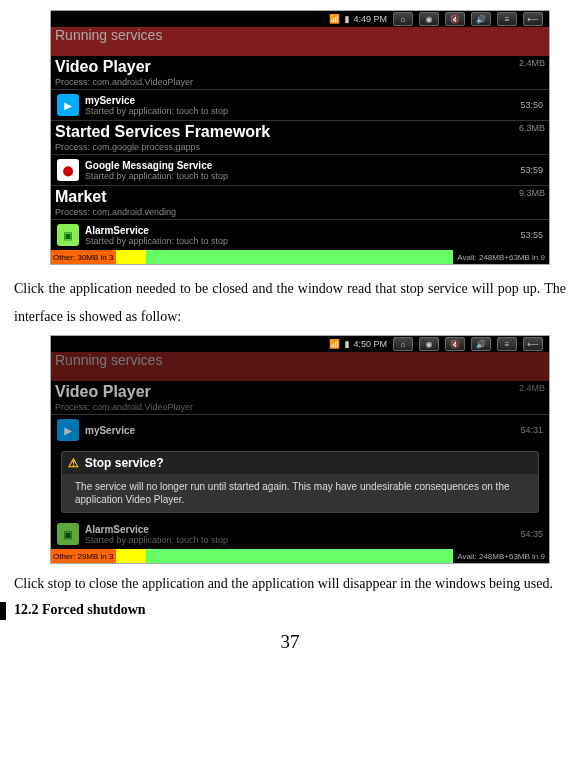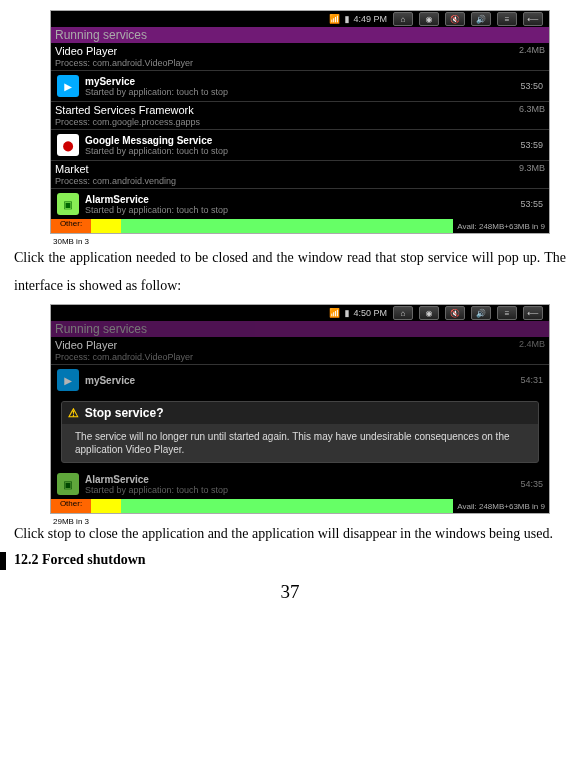--- a/index.html
+++ b/index.html
@@ -34,35 +34,35 @@
   .sb-left { display:flex; gap:4px; align-items:center; }
   .sb-btn {
     width: 20px; height: 14px;
     border: 1px solid #666;
     border-radius: 2px;
     background: linear-gradient(#444,#222);
     display:flex; justify-content:center; align-items:center;
     color:#ccc; font-size:8px;
   }
   .title-row {
-    height: 16px;
-    background: #701a75;
+    height: 29px;
+    background: #7f1d1d;
     color: #aaa;
     padding-left: 4px;
-    font-size: 12px;
+    font-size: 14px;
     line-height:16px;
   }
   .section-head {
     background: #000;
     padding: 2px 4px 1px 4px;
   }
   .section-head .name {
-    font-weight: normal;
+    font-weight: bold;
     color: #fff;
-    font-size: 11px;
+    font-size: 16px;
   }
   .section-sub {
     font-size: 9px;
     color: #888;
     padding: 0 4px 2px 4px;
   }
   .divider {
     height:1px; background:#333;
   }
   .service-row {
@@ -82,21 +82,21 @@
   .serv-name { font-weight:bold; color:#fff; font-size:10px; }
   .serv-sub { color:#888; font-size:9px; }
   .serv-time { color:#aaa; font-size:9px; }
   .right-stat { float:right; color:#888; font-size:9px;text-align:center; }
   .footer-row {
     display:flex;
     height:14px;
     font-size:8px;
   }
   .footer-left {
-    background:#ff6600; color:#000; padding:0 2px; display:flex; align-items:center;flex-direction:column;
+    background:#ff6600; color:#000; padding:0 2px; display:flex; align-items:center;
   }
   .footer-mid1 { background:#ff0; flex:0 0 30px; }
   .footer-mid2 { background:#6f6; flex:1; }
   .footer-right {
     background:#000; color:#aaa; padding:0 4px; display:flex; align-items:center;
   }
   .dimmed { opacity:0.7; }
   .dialog {
     margin: 6px 10px;
     border: 1px solid #444;

